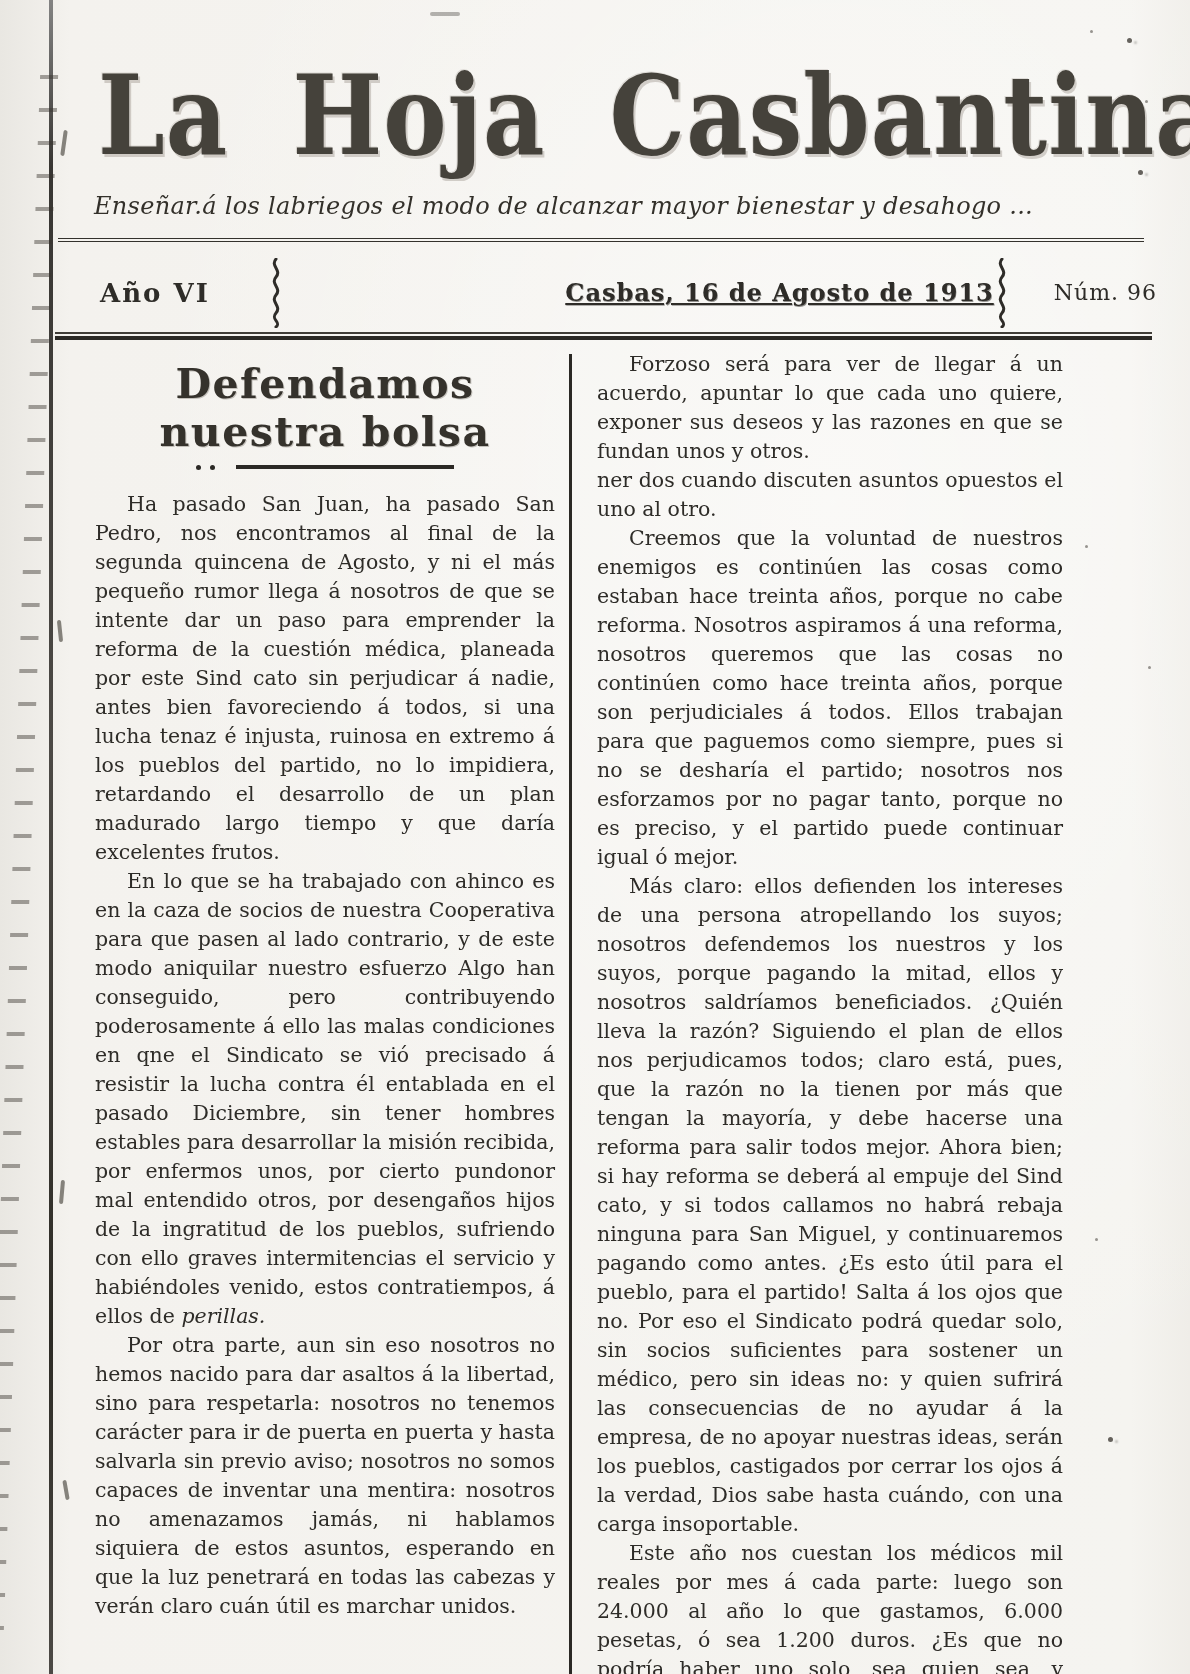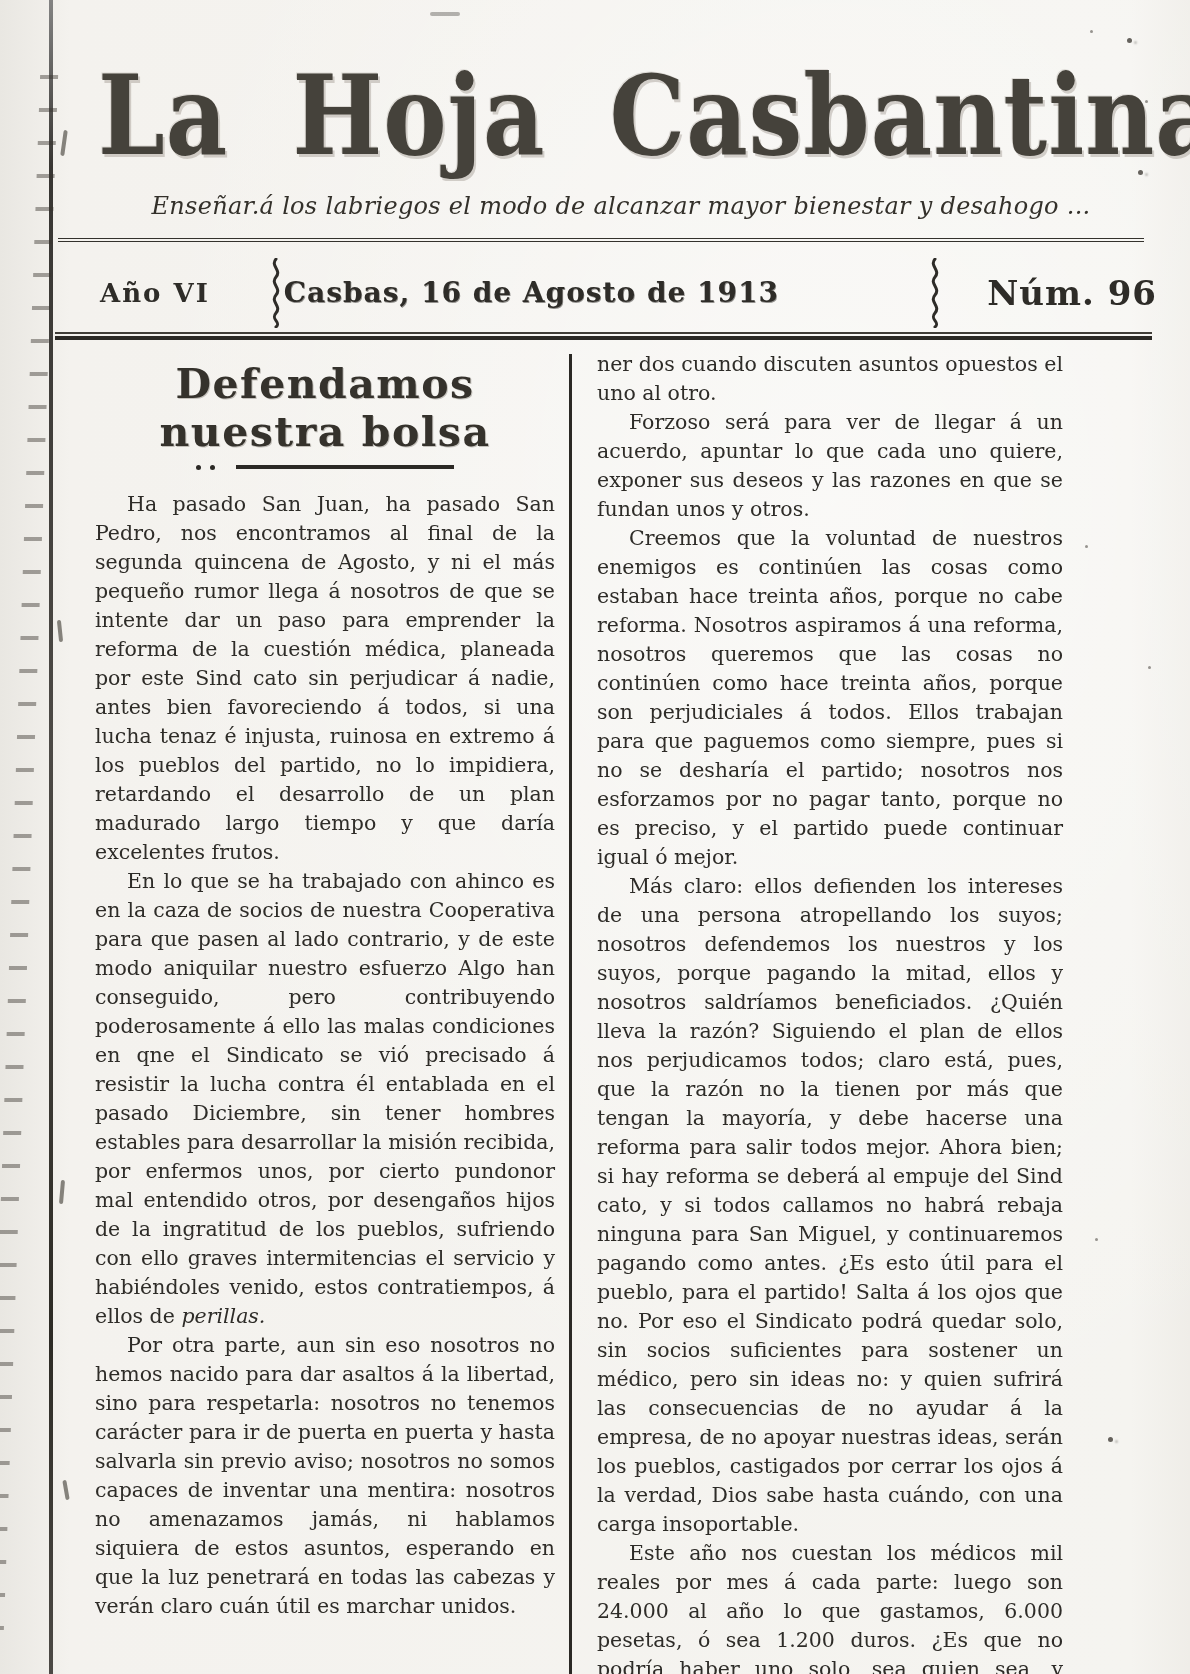--- a/index.html
+++ b/index.html
@@ -17,41 +17,41 @@
     background:linear-gradient(#777 0%, #23211e 10%, #3a3733 45%, #17150f 80%, #3a3733 100%);
     opacity:.9; }
   .stitches { position:absolute; left:13px; top:60px; bottom:30px; width:18px;
     background:repeating-linear-gradient(to bottom, transparent 0 15px, rgba(55,50,44,.55) 15px 19px, transparent 19px 33px);
     transform:skewX(-2deg); opacity:.8; }
   .mark { position:absolute; background:#4a463f; opacity:.65; border-radius:2px; }
   .speck { position:absolute; width:5px; height:5px; border-radius:50%;
     background:#35312b; opacity:.75; box-shadow:6px 2px 2px -1px rgba(53,49,43,.4); }
   .speck.small { width:3px; height:3px; opacity:.5; box-shadow:none; }
   
-  .header { padding:58px 42px 12px 92px;text-align:center; }
+  .header { padding:58px 42px 12px 92px; }
   .masthead {
     font-size:95px; font-weight:bold; line-height:1.05; white-space:nowrap;
     word-spacing:30px; letter-spacing:1px; color:#45423b;
     transform:scaleY(1.16); transform-origin:top left;
     text-shadow:2px 2px 0 rgba(110,102,90,.28), -1px -1px 0 rgba(110,102,90,.18);
     margin:0 0 34px 6px;
   }
   .motto { font-style:italic; font-size:24px; color:#33302a; }
   .motto-1 { margin:20px 0 0 2px; letter-spacing:.3px; }
   .motto-2 { margin:7px 0 0 338px; }
   .attrib { font-variant:small-caps; letter-spacing:.5px; }
   .rule-thin { margin:18px 4px 0 -34px; border-top:4px double #34322d; }
   
   .dateband { display:flex; align-items:center; padding:8px 33px 6px 100px; height:62px; }
   .year { font-weight:bold; font-size:26px; letter-spacing:2px; }
   .bracket { margin:0 0 0 58px; display:flex; align-items:center; }
   .bracket.right { margin:0 44px 0 0; }
-  .date-center { flex:1; text-align:left; font-weight:bold; font-size:28px; letter-spacing:1px;
-    text-shadow:.7px .7px 0 rgba(46,44,40,.5); }
-  .issue { font-weight:bold; font-size:34px; letter-spacing:1px; }
+  .date-center { flex:1; text-align:right; font-weight:bold; font-size:24px; letter-spacing:1px;
+    text-shadow:.7px .7px 0 rgba(46,44,40,.5);text-decoration:underline; }
+  .issue { font-weight:normal; font-size:22px; letter-spacing:1px; }
   .rule-thick { margin:2px 38px 0 55px; height:2px;
     border-top:2px solid #413e38; border-bottom:4px solid #2b2925; }
   
   .columns { display:flex; align-items:stretch; padding:10px 0 0 95px; }
   .col-left { width:460px; }
   .col-div { width:3px; background:#2b2925; margin:4px 25px 62px 14px; }
   .col-right { width:466px; }
   .article-title { font-size:41px; font-weight:bold; text-align:center;
     letter-spacing:1.5px; margin:10px 0 0; color:#35322c;
     text-shadow:1px 1px 0 rgba(80,74,64,.3); }
@@ -118,22 +118,22 @@
       </div>
       <p class="body">Ha pasado San Juan, ha pasado San Pedro, nos encontramos al final de la segunda quincena de Agosto, y ni el más pequeño rumor llega á nosotros de que se intente dar un paso para emprender la reforma de la cuestión médica, planeada por este Sind cato sin perjudicar á nadie, antes bien favoreciendo á todos, si una lucha tenaz é injusta, ruinosa en extremo á los pueblos del partido, no lo impidiera, retardando el desarrollo de un plan madurado largo tiempo y que daría excelentes frutos.</p>
       <p class="body"><span>En lo que se ha trabajado con ahinco es en la caza de socios de nuestra Cooperativa para que pasen al lado contrario, y de este modo aniquilar nuestro esfuerzo  Algo han conseguido, pero contribuyendo poderosamente á ello las malas condiciones en qne el Sindicato se vió precisado á resistir la lucha contra él entablada en el pasado Diciembre, sin tener hombres estables para desarrollar la misión recibida, por enfermos unos, por cierto pundonor mal entendido otros, por desengaños hijos de la ingratitud de los pueblos, sufriendo con ello graves intermitencias el servicio y habiéndoles venido, estos contratiempos, á ellos de </span><em class="loose">perillas.</em></p>
       <p class="body">Por otra parte, aun sin eso nosotros no hemos nacido para dar asaltos á la libertad, sino para respetarla: nosotros no tenemos carácter para ir de puerta en puerta y hasta salvarla sin previo aviso; nosotros no somos capaces de inventar una mentira: nosotros no amenazamos jamás, ni hablamos siquiera de estos asuntos, esperando en que la luz penetrará en todas las cabezas y verán claro cuán útil es marchar unidos.</p>
 
     </div>
 
     <div class="col-div"></div>
 
     <div class="col-right">
+      <p class="body">Forzoso será para ver de llegar á un acuerdo, apuntar lo que cada uno quiere, exponer sus deseos y las razones en que se fundan unos y otros.</p>
       <p class="body noindent">ner dos cuando discuten asuntos opuestos el uno al otro.</p>
-      <p class="body">Forzoso será para ver de llegar á un acuerdo, apuntar lo que cada uno quiere, exponer sus deseos y las razones en que se fundan unos y otros.</p>
       <p class="body">Creemos que la voluntad de nuestros enemigos es continúen las cosas como estaban hace treinta años, porque no cabe reforma. Nosotros aspiramos á una reforma, nosotros queremos que las cosas no continúen como hace treinta años, porque son perjudiciales á todos. Ellos trabajan para que paguemos como siempre, pues si no se desharía el partido; nosotros nos esforzamos por no pagar tanto, porque no es preciso, y el partido puede continuar igual ó mejor.</p>
       <p class="body">Más claro: ellos defienden los intereses de una persona atropellando los suyos; nosotros defendemos los nuestros y los suyos, porque pagando la mitad, ellos y nosotros saldríamos beneficiados. ¿Quién lleva la razón? Siguiendo el plan de ellos nos perjudicamos todos; claro está, pues, que la razón no la tienen por más que tengan la mayoría, y debe hacerse una reforma para salir todos mejor. Ahora bien; si hay reforma se deberá al empuje del Sind cato, y si todos callamos no habrá rebaja ninguna para San Miguel, y continuaremos pagando como antes. ¿Es esto útil para el pueblo, para el partido! Salta á los ojos que no. Por eso el Sindicato podrá quedar solo, sin socios suficientes para sostener un médico, pero sin ideas no: y quien sufrirá las consecuencias de no ayudar á la empresa, de no apoyar nuestras ideas, serán los pueblos, castigados por cerrar los ojos á la verdad, Dios sabe hasta cuándo, con una carga insoportable.</p>
       <p class="body">Este año nos cuestan los médicos mil reales por mes á cada parte: luego son 24.000 al año lo que gastamos, 6.000 pesetas, ó sea 1.200 duros. ¿Es que no podría haber uno solo, sea quien sea, y cobrar la mitad? ¡Cincuenta duros al mes! ¿Es esto poco? ¡Ah, el jornalero á dos reales diarios durante el invierno, descontadas las fiestas y días malos, no cobra cincuenta duros! contento se da con reunir á fin de mes cincuenta reales para toda la familia. ¿Y con veinte veces más no puede vivir un médico en un pueblo? Vayan mucho con Dios los que defienden que esto es poco; paguen de su bolsillo, no de las espaldas del pobre, y verán cómo no es poco sino mucho.</p>
 
     </div>
 
   </div>
 </div>
 
 </body></html>

